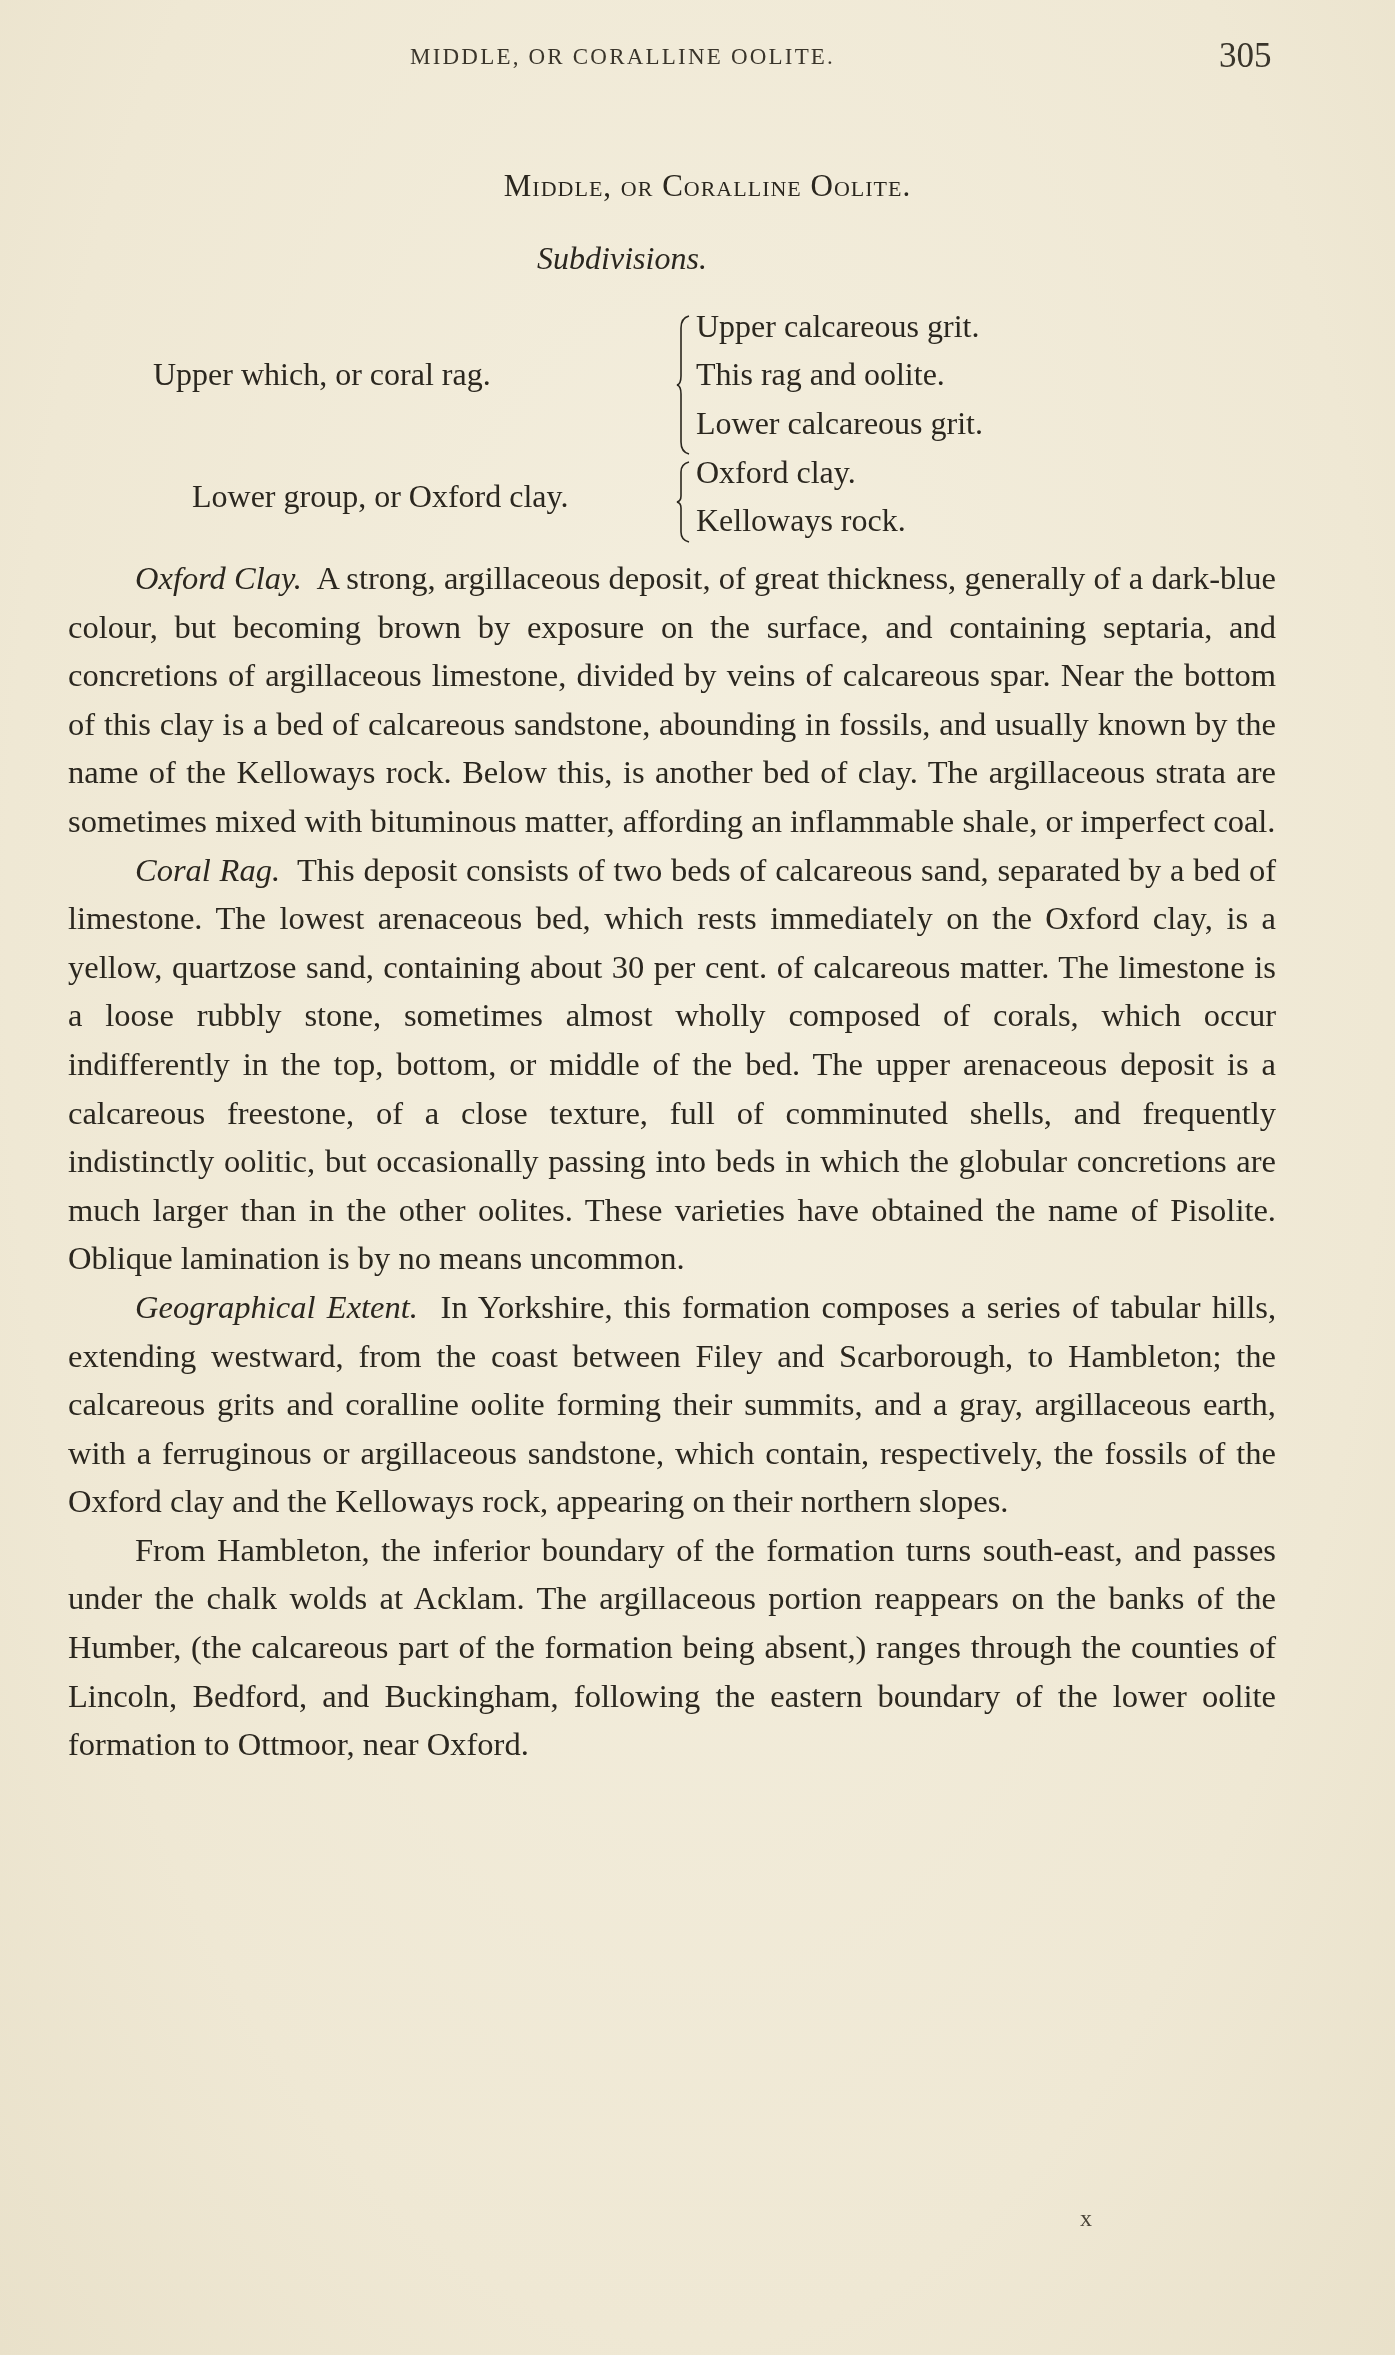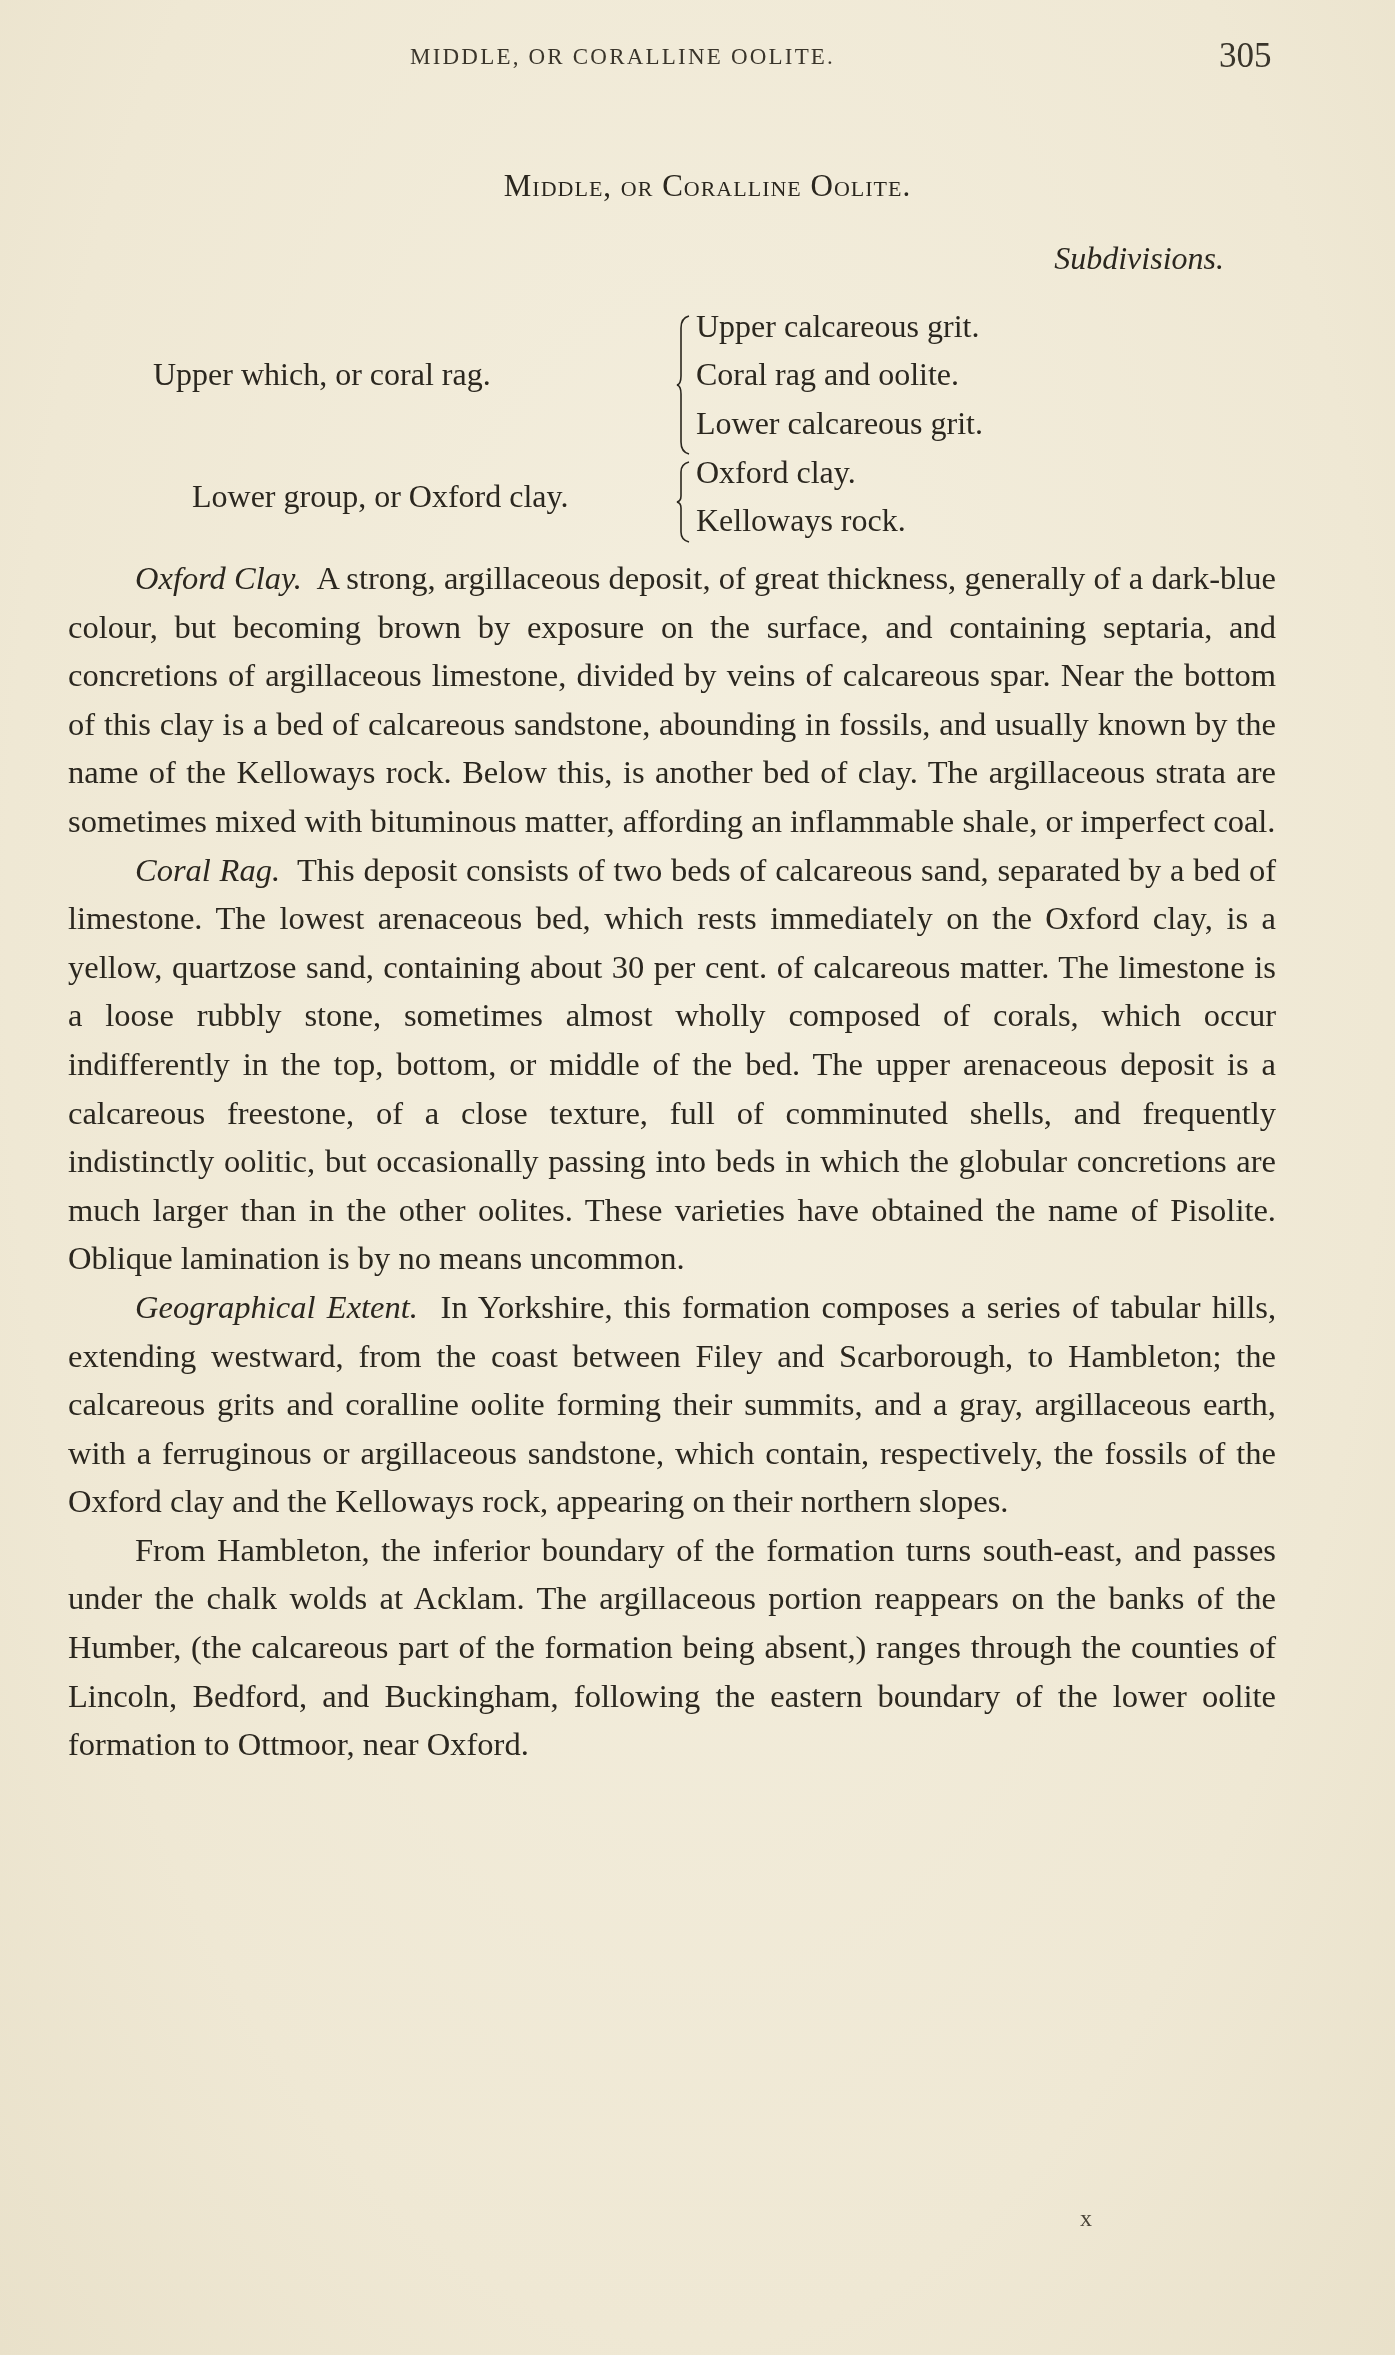--- a/index.html
+++ b/index.html
@@ -23,21 +23,21 @@
   .page-number {
     position: absolute; top: 36px; left: 1219px;
     font-size: 35px; color: #3a352b;
   }
   .title {
     position: absolute; top: 168px; left: 0; width: 1395px; text-align: center;
     font-size: 31px; font-variant: small-caps; letter-spacing: 1px;
     padding-left: 20px; box-sizing: border-box;
   }
   .subtitle {
-    position: absolute; top: 240px; left: 0; width: 1224px; text-align: right;
+    position: absolute; top: 240px; left: 0; width: 1224px; text-align: center;
     font-size: 32px; font-style: italic;
     padding-left: 20px; box-sizing: border-box;
   }
   .group {
     position: absolute; left: 0; width: 1395px;
   }
   .group-label {
     position: absolute; font-size: 32px; white-space: nowrap;
   }
   .brace {
@@ -71,21 +71,21 @@
   <div class="subtitle">Subdivisions.</div>
 
   <div class="group">
     <div class="group-label" style="left:153px; top:356px;">Upper which, or coral rag.</div>
     <div class="brace" style="left:676px; top:314px; height:142px;">
       <svg viewBox="0 0 14 142" preserveAspectRatio="none">
         <path d="M13 2 Q5 4 5 14 L5 62 Q5 70 1 71 Q5 72 5 80 L5 128 Q5 138 13 140" fill="none" stroke="#2b271f" stroke-width="1.6"></path>
       </svg>
     </div>
     <div class="sub-item" style="left:696px; top:308px;">Upper calcareous grit.</div>
-    <div class="sub-item" style="left:696px; top:356px;">Coral rag and oolite.</div>
+    <div class="sub-item" style="left:696px; top:356px;">This rag and oolite.</div>
     <div class="sub-item" style="left:696px; top:405px;">Lower calcareous grit.</div>
   </div>
 
   <div class="group">
     <div class="group-label" style="left:153px; top:478px;margin-left:39px;">Lower group, or Oxford clay.</div>
     <div class="brace" style="left:676px; top:460px; height:84px;">
       <svg viewBox="0 0 14 84" preserveAspectRatio="none">
         <path d="M13 2 Q5 4 5 12 L5 36 Q5 41 1 42 Q5 43 5 48 L5 72 Q5 80 13 82" fill="none" stroke="#2b271f" stroke-width="1.6"></path>
       </svg>
     </div>

